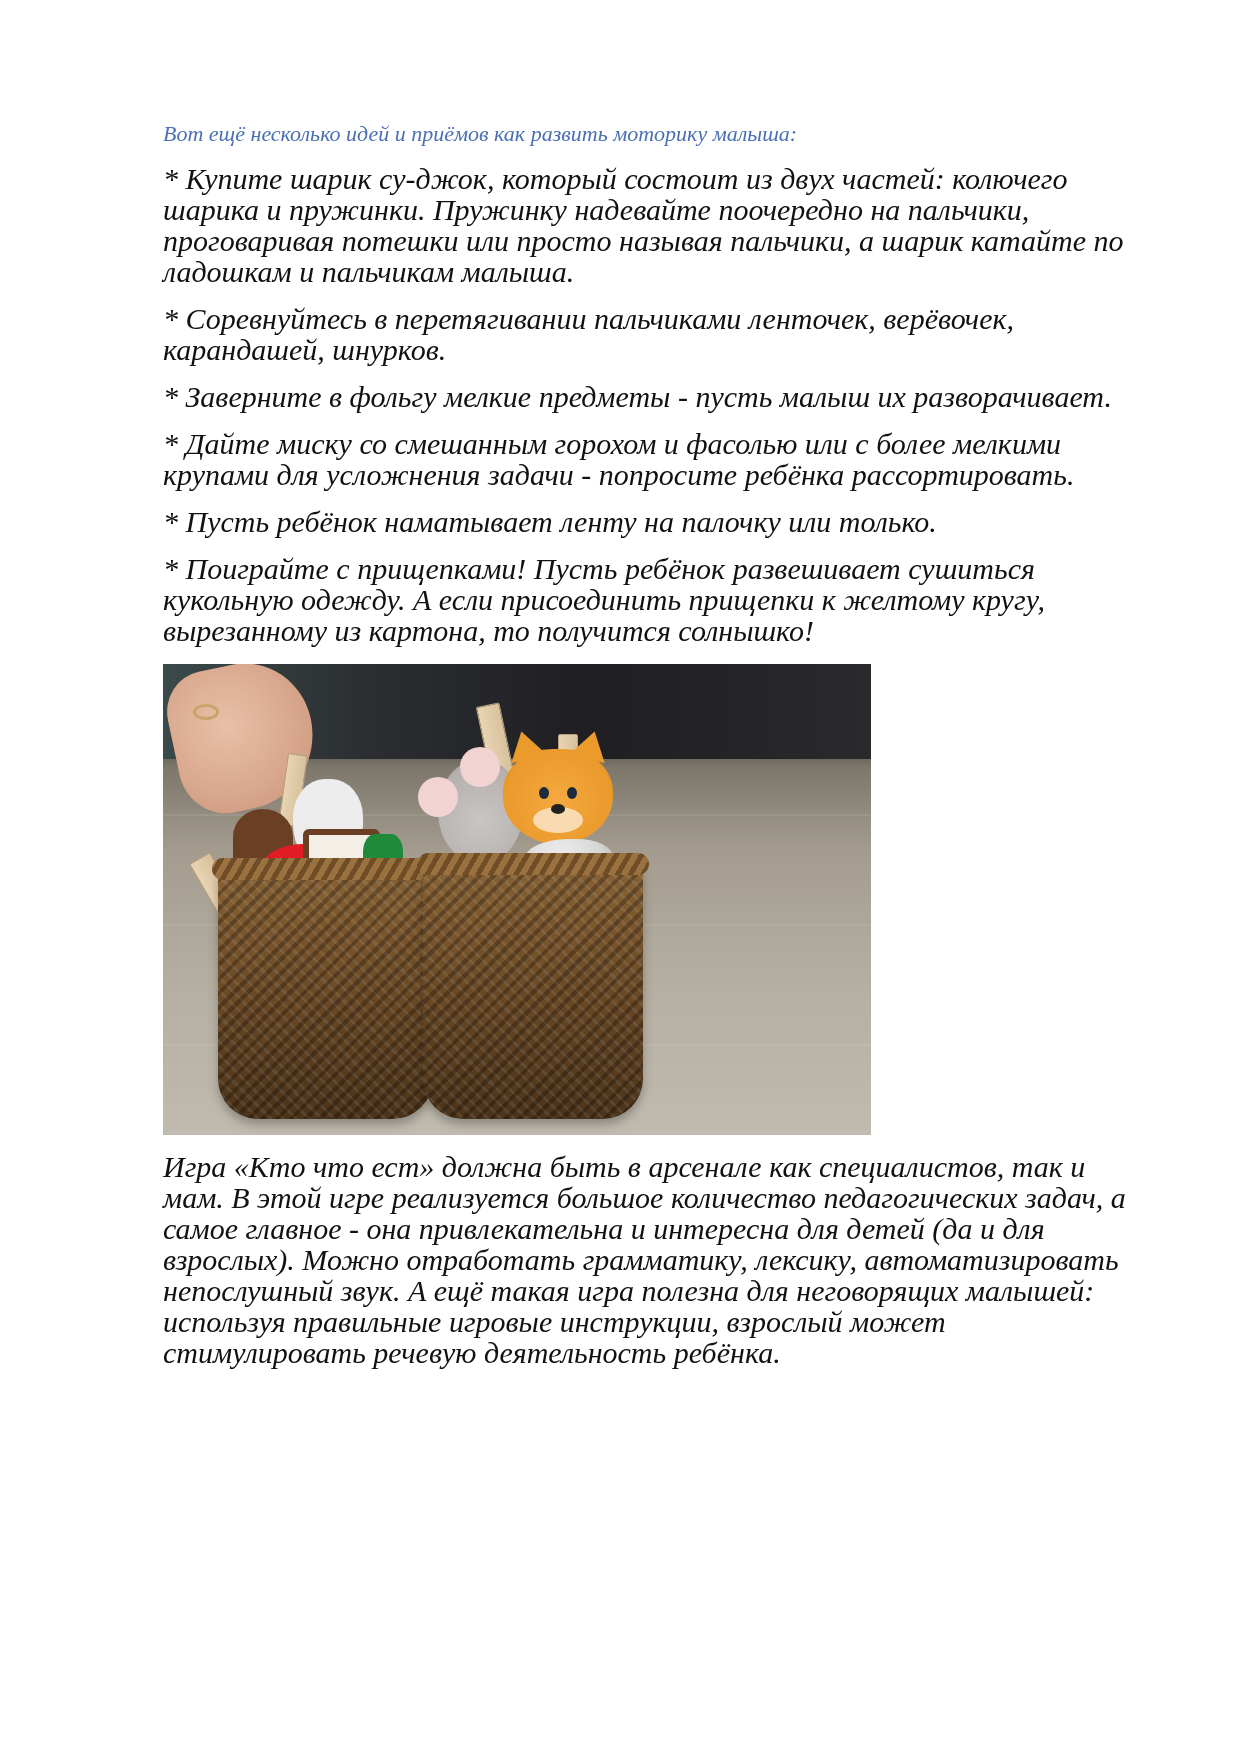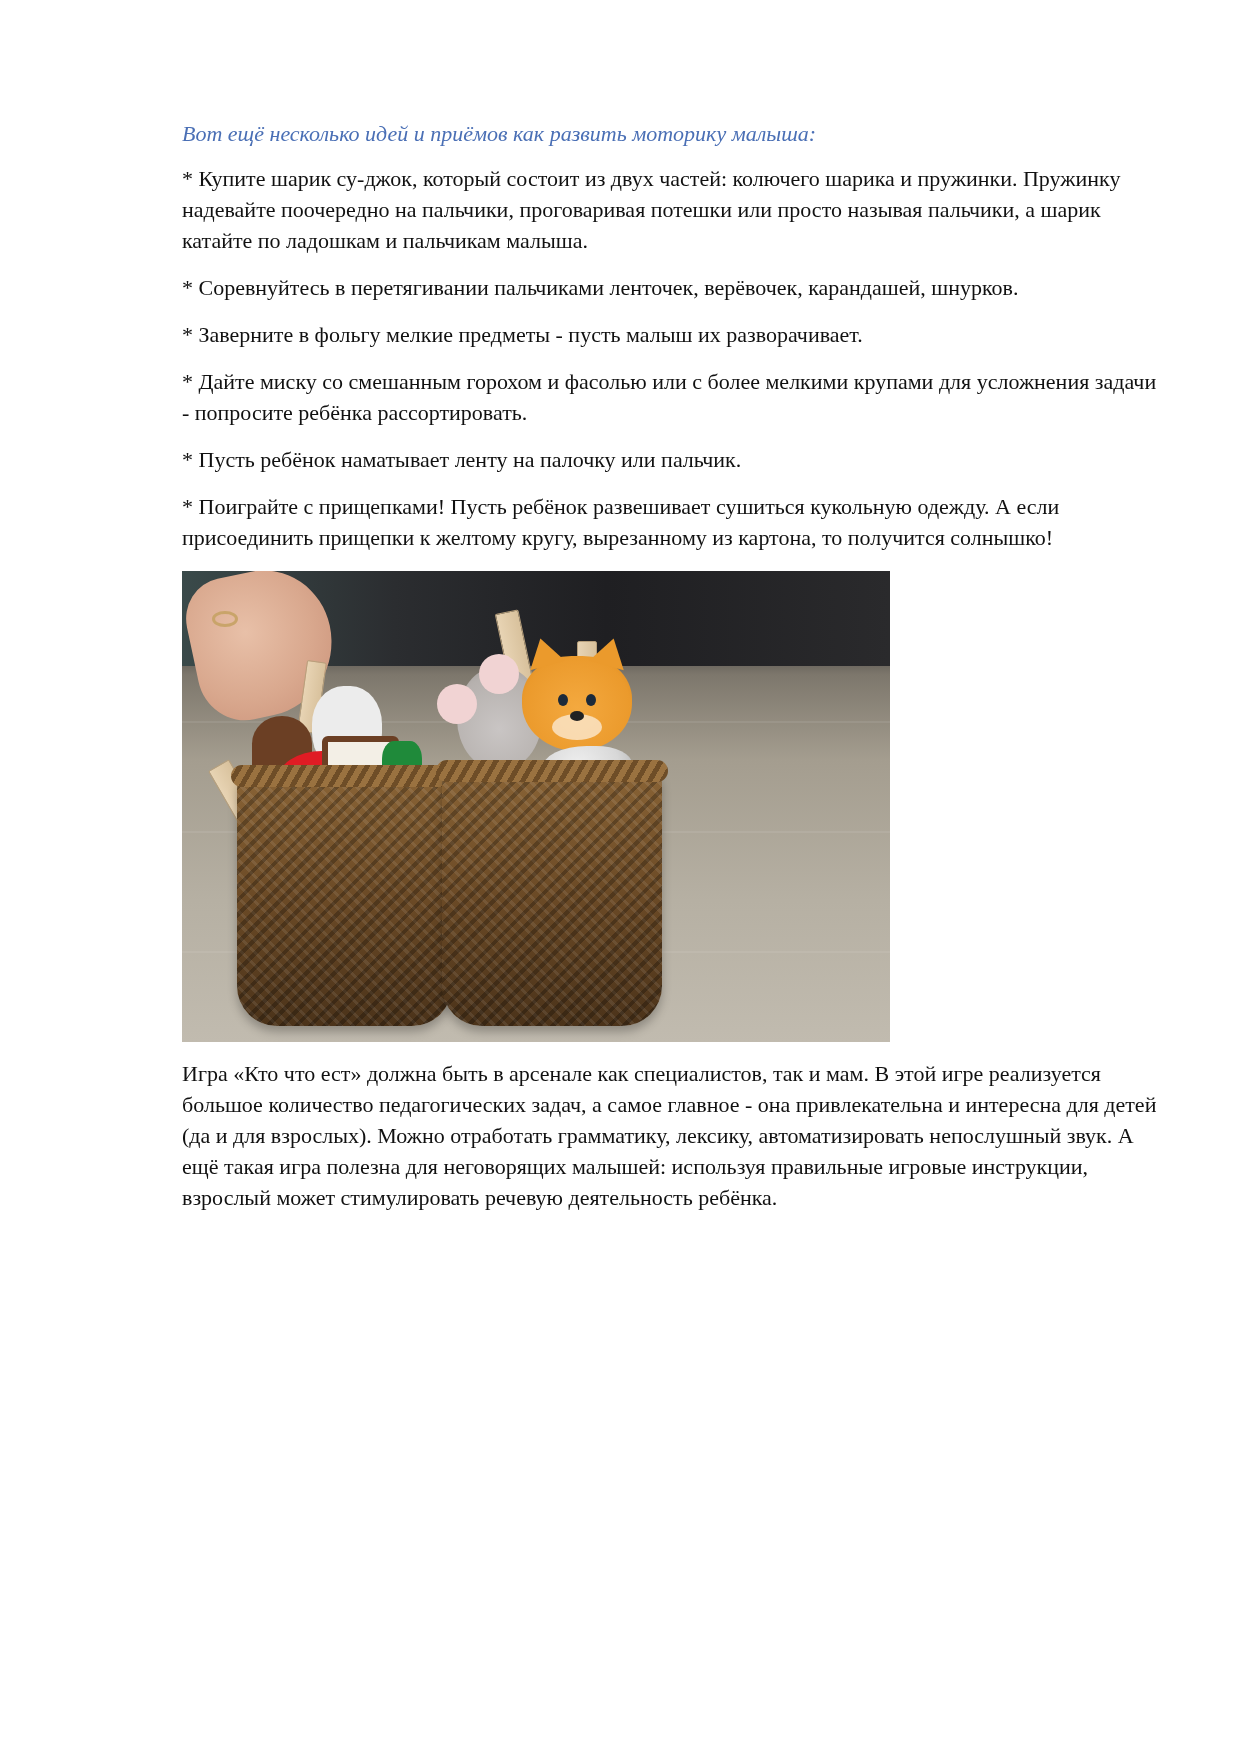--- a/index.html
+++ b/index.html
@@ -10,35 +10,36 @@
     body {
       width: 1240px;
       height: 1754px;
       position: relative;
       overflow: hidden;
       font-family: "Liberation Serif", "DejaVu Serif", serif;
       color: #111111;
     }
     .page {
       position: absolute;
-      left: 182px;
+      left: 163px;
       top: 118px;
       width: 975px;
     }
     .heading {
       font-style: italic;
       color: #4a6fb5;
       font-size: 22px;
       line-height: 31px;
       margin: 0 0 14px 0;
     }
     .para {
-      font-size: 22px;
+      font-size: 30px;
       line-height: 31px;
       margin: 0 0 16px 0;
+      font-style: italic;
     }
     .photo {
       position: relative;
       width: 708px;
       height: 471px;
       margin: 6px 0 16px 0;
       overflow: hidden;
       background: linear-gradient(180deg, #2a2a2c 0%, #2d2c2e 12%, #7d776c 22%, #a49d8f 40%, #b6b0a3 70%, #c1bbaf 100%);
     }
     .photo .backdrop {
@@ -114,21 +115,21 @@
 </head>
 <body>
 
 <div class="page">
   <p class="heading">Вот ещё несколько идей и приёмов как развить моторику малыша:</p>
 
   <p class="para">* Купите шарик су-джок, который состоит из двух частей: колючего шарика и пружинки. Пружинку надевайте поочередно на пальчики, проговаривая потешки или просто называя пальчики, а шарик катайте по ладошкам и пальчикам малыша.</p>
   <p class="para">* Соревнуйтесь в перетягивании пальчиками ленточек, верёвочек, карандашей, шнурков.</p>
   <p class="para">* Заверните в фольгу мелкие предметы - пусть малыш их разворачивает.</p>
   <p class="para">* Дайте миску со смешанным горохом и фасолью или с более мелкими крупами для усложнения задачи - попросите ребёнка рассортировать.</p>
-  <p class="para">* Пусть ребёнок наматывает ленту на палочку или пальчик.</p>
+  <p class="para">* Пусть ребёнок наматывает ленту на палочку или только.</p>
   <p class="para" style="margin-bottom:18px">* Поиграйте с прищепками! Пусть ребёнок развешивает сушиться кукольную одежду. А если присоединить прищепки к желтому кругу, вырезанному из картона, то получится солнышко!</p>
 
   <div class="photo" title="Two wicker baskets with felt toy figures on clothespins (cat, mouse, fish, house) and a hand picking a figure">
     <div class="backdrop"></div>
     <div class="table-streak" style="top:150px"></div>
     <div class="table-streak" style="top:260px"></div>
     <div class="table-streak" style="top:380px"></div>
     <div class="hand"></div>
     <div class="ring"></div>
 

